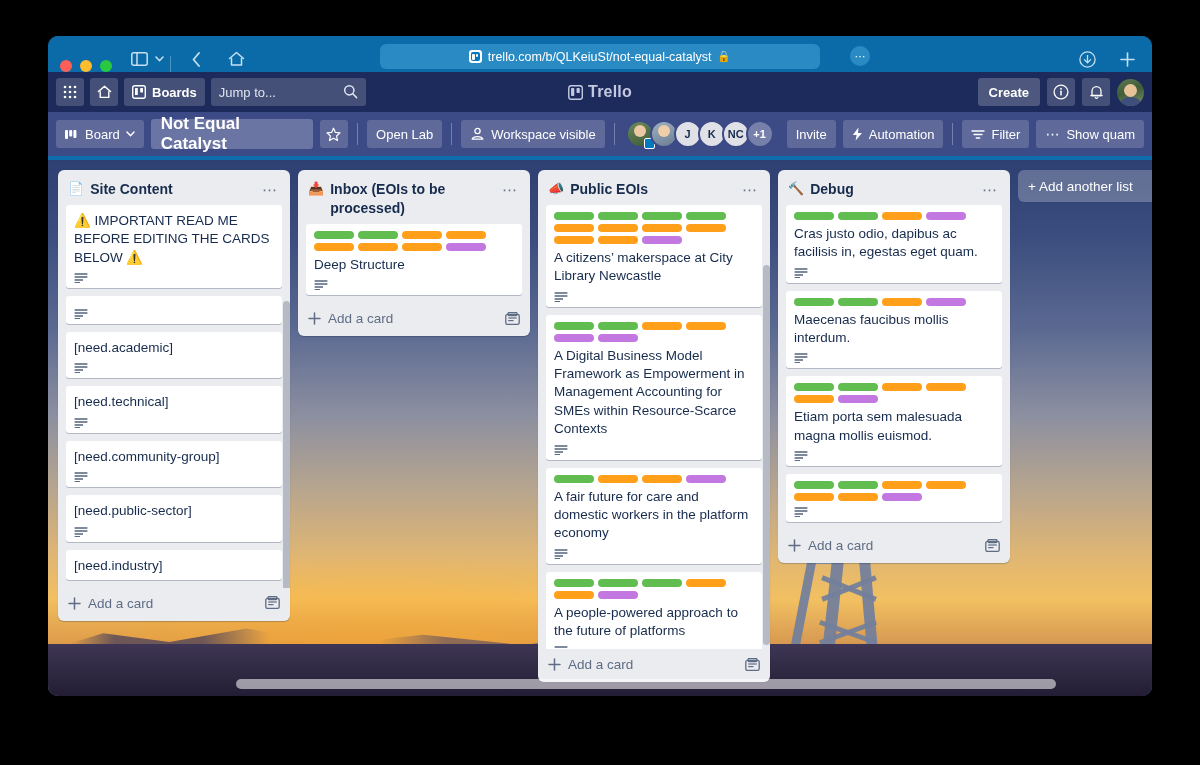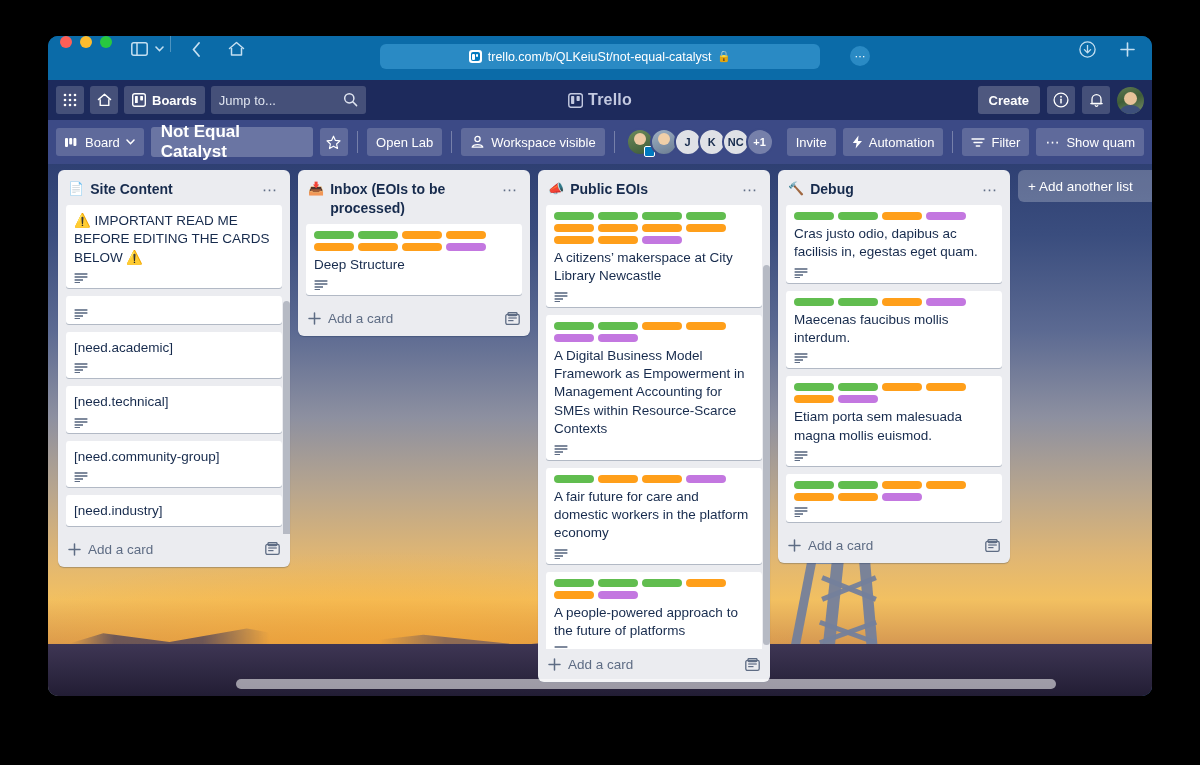--- a/index.html
+++ b/index.html
@@ -16,23 +16,23 @@
     left: 48px; top: 36px;
     width: 1104px; height: 660px;
     border-radius: 10px;
     overflow: hidden;
     box-shadow: 0 18px 50px rgba(0,0,0,.55);
     background: #0f6cad;
   }
 
   
   .chrome {
-    height: 44px;
+    height: 36px;
     background: #0b6ba8;
-    display: flex; align-items: flex-start;
+    display: flex; align-items: flex-end;
     padding: 0 12px;
     position: relative;
   }
   .traffic { display: flex; gap: 8px; align-items: center; margin-right: 14px; }
   .dot { width: 12px; height: 12px; border-radius: 50%; }
   .dot.r { background: #ff5f57; }
   .dot.y { background: #febc2e; }
   .dot.g { background: #28c840; }
   .chrome-icon {
     color: #cfe6f5;
@@ -599,20 +599,33 @@
                   <svg width="14" height="10" viewBox="0 0 14 10">
                     <line x1="0.6" y1="1" x2="13.4" y2="1" stroke="#5e6c84" stroke-width="1.6"></line>
                     <line x1="0.6" y1="4" x2="13.4" y2="4" stroke="#5e6c84" stroke-width="1.6"></line>
                     <line x1="0.6" y1="7" x2="9" y2="7" stroke="#5e6c84" stroke-width="1.6"></line>
                     <line x1="0.6" y1="9.6" x2="6" y2="9.6" stroke="#5e6c84" stroke-width="1.2"></line>
                   </svg>
                 </span>
               </div>
             </div>
             <div class="card">
+              <div class="card-title">[need.public-sector]</div>
+              <div class="card-badges">
+                <span class="desc-icon">
+                  <svg width="14" height="10" viewBox="0 0 14 10">
+                    <line x1="0.6" y1="1" x2="13.4" y2="1" stroke="#5e6c84" stroke-width="1.6"></line>
+                    <line x1="0.6" y1="4" x2="13.4" y2="4" stroke="#5e6c84" stroke-width="1.6"></line>
+                    <line x1="0.6" y1="7" x2="9" y2="7" stroke="#5e6c84" stroke-width="1.6"></line>
+                    <line x1="0.6" y1="9.6" x2="6" y2="9.6" stroke="#5e6c84" stroke-width="1.2"></line>
+                  </svg>
+                </span>
+              </div>
+            </div>
+            <div class="card">
               <div class="card-title">[need.industry]</div>
             </div>
             <div class="list-scrollbar" style="top: 96px; height: 300px;"></div>
           </div>
           <div class="list-footer">
             <span>
               <svg width="13" height="13" viewBox="0 0 13 13">
                 <line x1="6.5" y1="1" x2="6.5" y2="12" stroke="#5e6c84" stroke-width="1.5" stroke-linecap="round"></line>
                 <line x1="1" y1="6.5" x2="12" y2="6.5" stroke="#5e6c84" stroke-width="1.5" stroke-linecap="round"></line>
               </svg>

